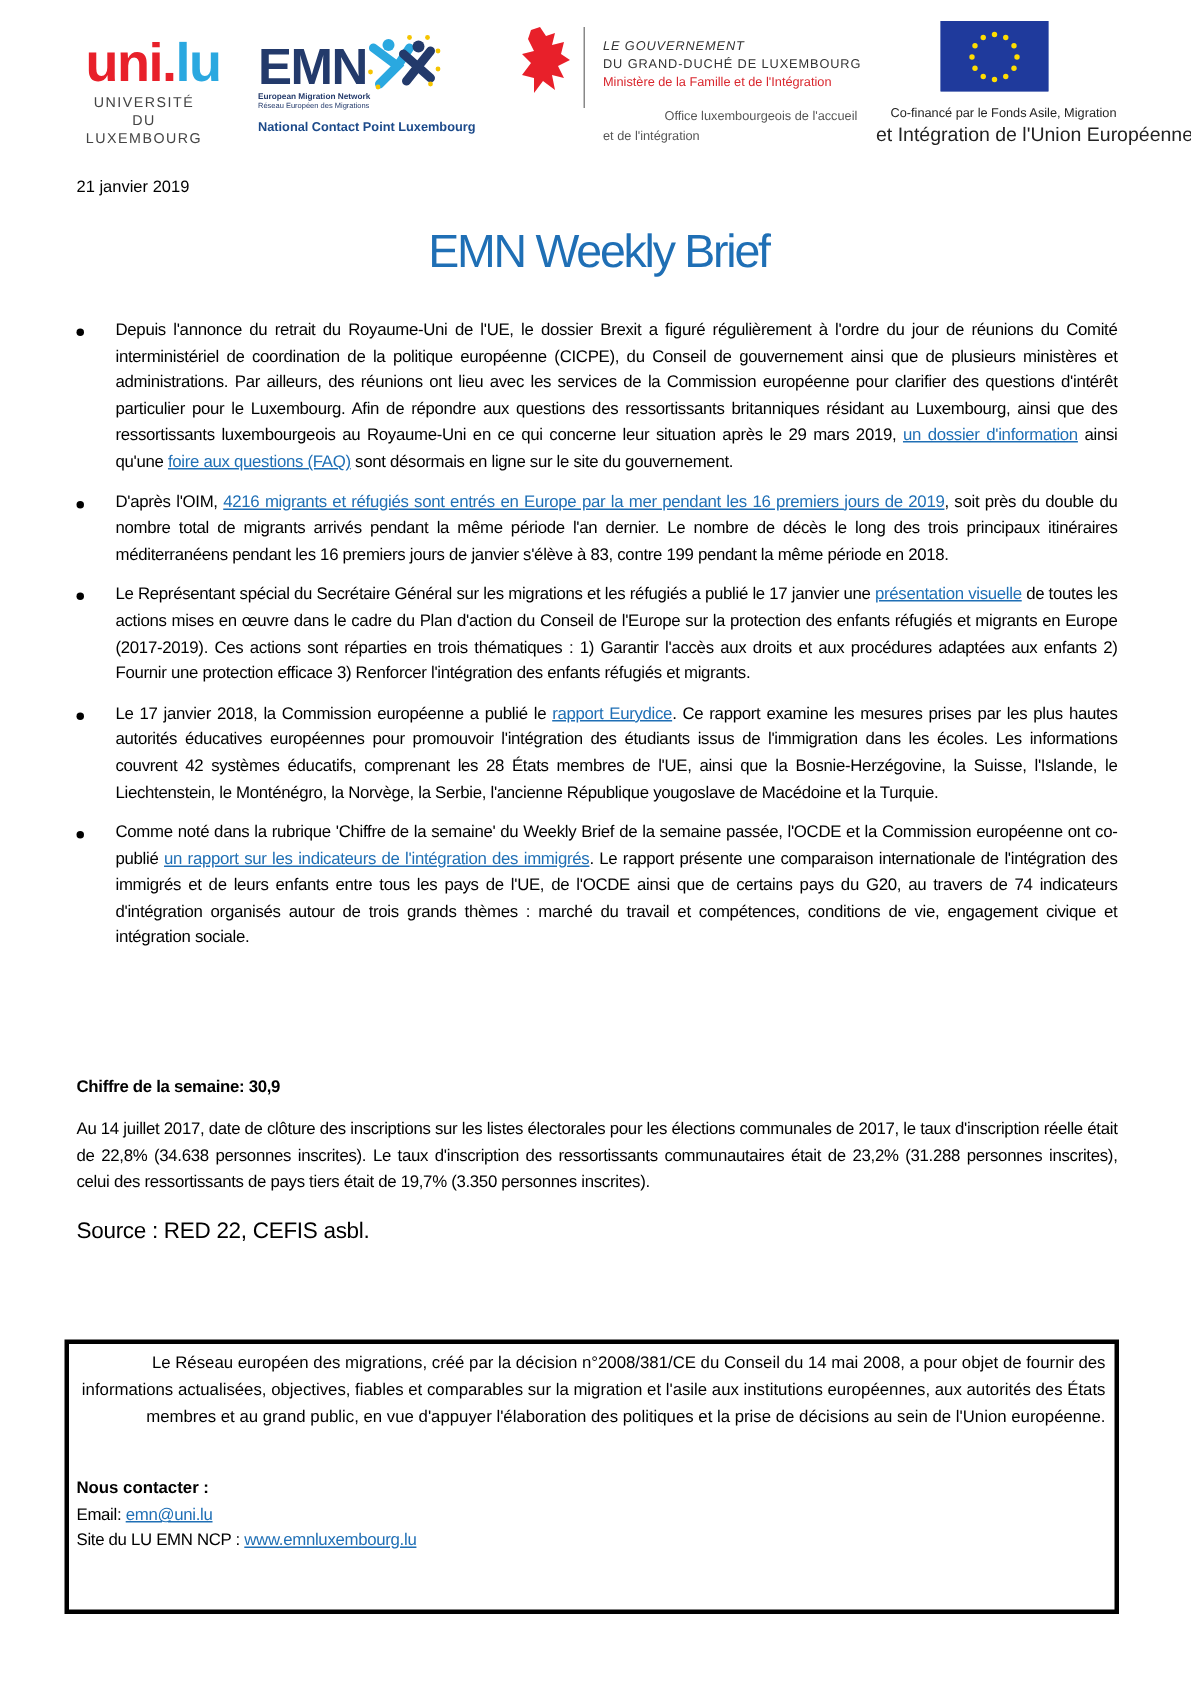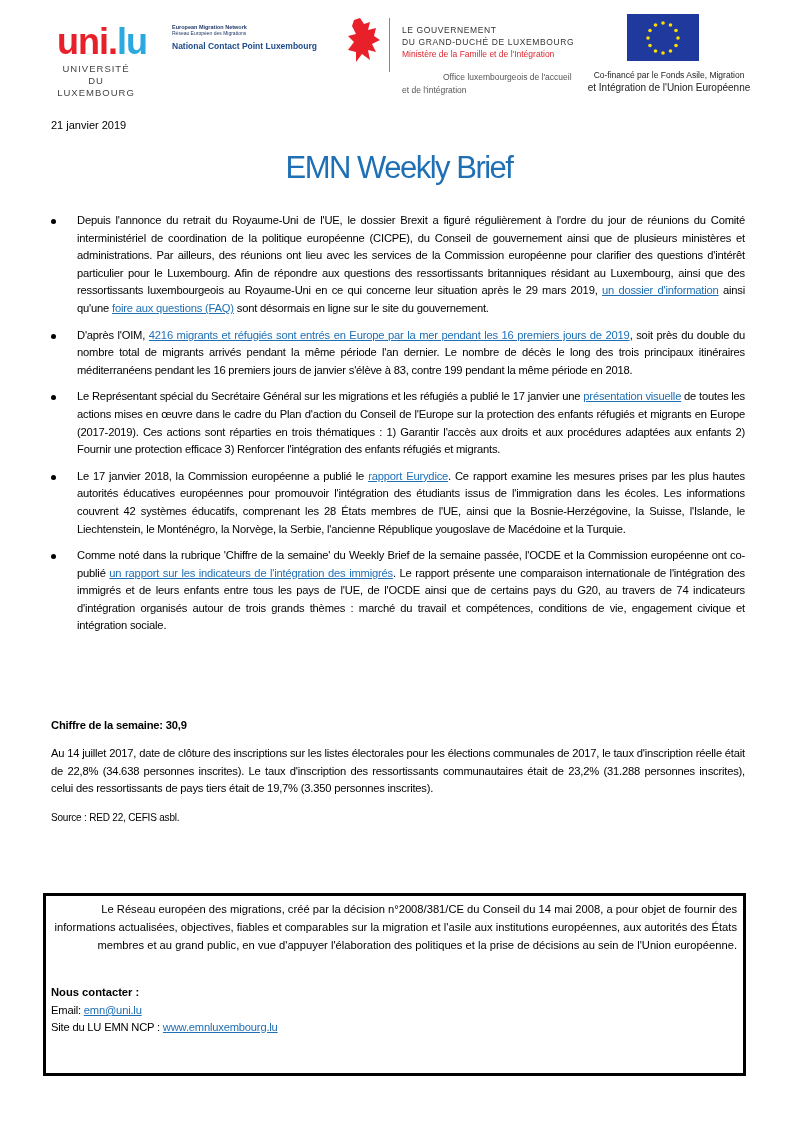--- a/index.html
+++ b/index.html
@@ -19,42 +19,42 @@
   .emn-row { display: flex; align-items: flex-end; }
   .emn-letters { font-weight: bold; font-size: 34px; color: #233a6b; line-height: 30px; letter-spacing: -1px; }
   .emn-figs { width: 52px; height: 38px; position: relative; margin-left: -2px; }
   .emn-sub1 { font-size: 5.5px; font-weight: bold; color: #233a6b; line-height: 6px; margin-top: 2px; }
   .emn-sub2 { font-size: 5px; color: #233a6b; line-height: 6px; }
   .emn-ncp { font-size: 8.5px; color: #1c4a8a; font-weight: bold; margin-top: 5px; white-space: nowrap; }
 
   .gov { left: 346px; top: 16px; width: 230px; }
   .gov-lion { position: absolute; left: 0; top: 0; width: 36px; height: 48px; }
   .gov-bar { position: absolute; left: 43px; top: 2px; width: 1px; height: 54px; background: #888; }
-  .gov-t1 { position: absolute; left: 56px; top: 9px; font-size: 8.5px; letter-spacing: 0.6px; color: #333; white-space: nowrap; }
+  .gov-t1 { position: absolute; left: 56px; top: 9px; font-size: 8.5px; letter-spacing: 0.6px; color: #333; white-space: nowrap; font-style: italic; }
   .gov-t2 { position: absolute; left: 56px; top: 21px; font-size: 8.5px; letter-spacing: 0.6px; color: #333; white-space: nowrap; }
   .gov-t3 { position: absolute; left: 56px; top: 33px; font-size: 8.5px; color: #d9262d; white-space: nowrap; }
   .gov-t4 { position: absolute; left: 56px; top: 56px; font-size: 8.5px; color: #555; white-space: nowrap; margin-left: 41px; }
   .gov-t5 { position: absolute; left: 56px; top: 69px; font-size: 8.5px; color: #555; white-space: nowrap; }
 
   .eu { left: 584px; top: 14px; width: 170px; }
   .eu-flag { position: absolute; left: 43px; top: 0; width: 72px; height: 47px; background: #1f3a9c; }
   .eu-t1 { position: absolute; left: 0; top: 56px; width: 170px; text-align: center; font-size: 8.5px; color: #222; white-space: nowrap; }
-  .eu-t2 { position: absolute; left: 0; top: 68px; width: 170px; text-align: center; font-size: 10px; color: #222; white-space: nowrap; }
+  .eu-t2 { position: absolute; left: 0; top: 68px; width: 170px; text-align: center; font-size: 13px; color: #222; white-space: nowrap; }
 
   .date { left: 51px; top: 119px; font-size: 11px; }
   .title { left: 0; width: 794px; top: 150px; text-align: center; font-size: 31px; color: #1f6fb5; letter-spacing: -1.5px; padding-left: 2px; }
 
   .bullets { left: 51px; top: 212px; width: 694px; }
   .bullet { position: relative; padding-left: 26px; font-size: 11.2px; line-height: 17.6px; text-align: justify; margin-bottom: 9px; letter-spacing: -0.2px; }
   .bullet .dot { position: absolute; left: 0; top: 7px; width: 5px; height: 5px; border-radius: 50%; background: #000; }
   a.lnk { color: #1f6fb5; text-decoration: underline; }
 
   .chiffre-title { left: 51px; top: 719px; font-size: 11.2px; font-weight: bold; letter-spacing: -0.2px; }
   .chiffre-body { left: 51px; top: 745px; width: 694px; font-size: 11.2px; line-height: 17.6px; text-align: justify; letter-spacing: -0.2px; }
-  .source { left: 51px; top: 812px; font-size: 10px; letter-spacing: -0.2px; }
+  .source { left: 51px; top: 812px; font-size: 15px; letter-spacing: -0.2px; }
 
   .box { left: 43px; top: 893px; width: 697px; height: 177px; border: 3px solid #000; }
   .box-desc { position: absolute; left: 5px; top: 4px; width: 686px; font-size: 11.2px; line-height: 18.2px; text-align: right; }
   .box-contact-title { position: absolute; left: 5px; top: 90px; font-size: 11.2px; font-weight: bold; }
   .box-line { position: absolute; left: 5px; font-size: 11.2px; white-space: nowrap; letter-spacing: -0.2px; }
 </style>
 </head>
 <body>
 
 <div class="abs unilu">
@@ -62,20 +62,38 @@
     <span class="unilu-red">uni.</span>
       <span class="unilu-blue">lu</span>
   </div>
   <div class="unilu-text">
     <div>UNIVERSITÉ DU</div>
     <div>LUXEMBOURG</div>
   </div>
 </div>
 
 <div class="abs emn">
+  <div class="emn-row">
+    <div class="emn-letters">EMN</div>
+    <svg class="emn-figs" viewBox="0 0 52 38">
+      <path d="M6 10 L22 22 L10 34 M22 22 L30 10" stroke="#2aa8e0" stroke-width="6" fill="none" stroke-linecap="round"></path>
+      <circle cx="16" cy="8" r="4" fill="#2aa8e0"></circle>
+      <path d="M26 14 L44 30 M44 12 L28 32" stroke="#233a6b" stroke-width="6" fill="none" stroke-linecap="round"></path>
+      <circle cx="36" cy="9" r="4" fill="#233a6b"></circle>
+      <g fill="#f5c400">
+          <circle cx="30" cy="3" r="1.6"></circle>
+          <circle cx="42" cy="3" r="1.6"></circle>
+          <circle cx="49" cy="12" r="1.6"></circle>
+          <circle cx="49" cy="24" r="1.6"></circle>
+          <circle cx="44" cy="34" r="1.6"></circle>
+          <circle cx="4" cy="26" r="1.6"></circle>
+          <circle cx="9" cy="36" r="1.6"></circle>
+        </g>
+    </svg>
+  </div>
   <div class="emn-sub1">European Migration Network</div>
   <div class="emn-sub2">Réseau Européen des Migrations</div>
   <div class="emn-ncp">National Contact Point Luxembourg</div>
 </div>
 
 <div class="abs gov" style="height:82px;">
   <svg class="gov-lion" viewBox="0 0 36 48">
     <path d="M8 4 L14 2 L18 8 L24 6 L22 14 L30 12 L28 20 L34 24 L26 28 L30 36 L22 34 L24 44 L16 38 L10 46 L10 36 L2 34 L8 26 L2 20 L10 18 L6 10 Z" fill="#e8202a"></path>
   </svg>
   <div class="gov-bar"></div>

